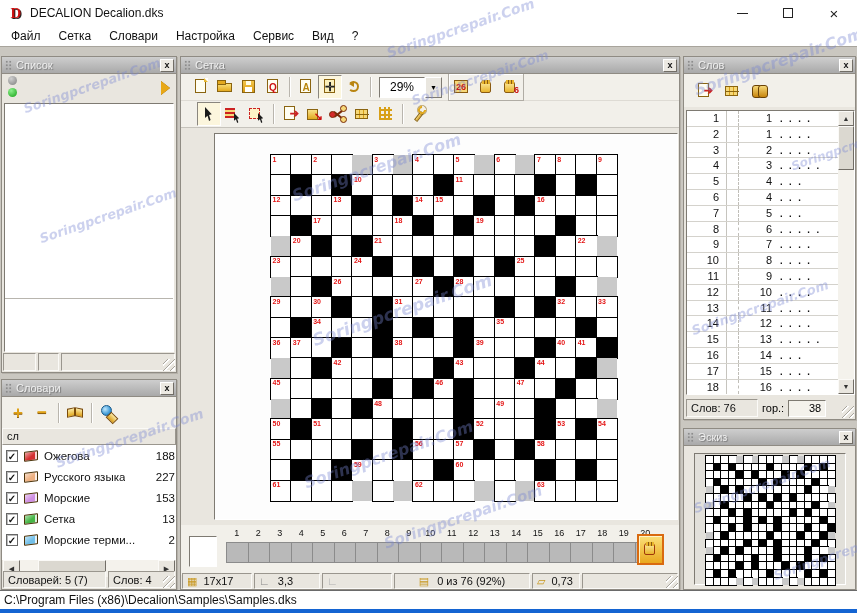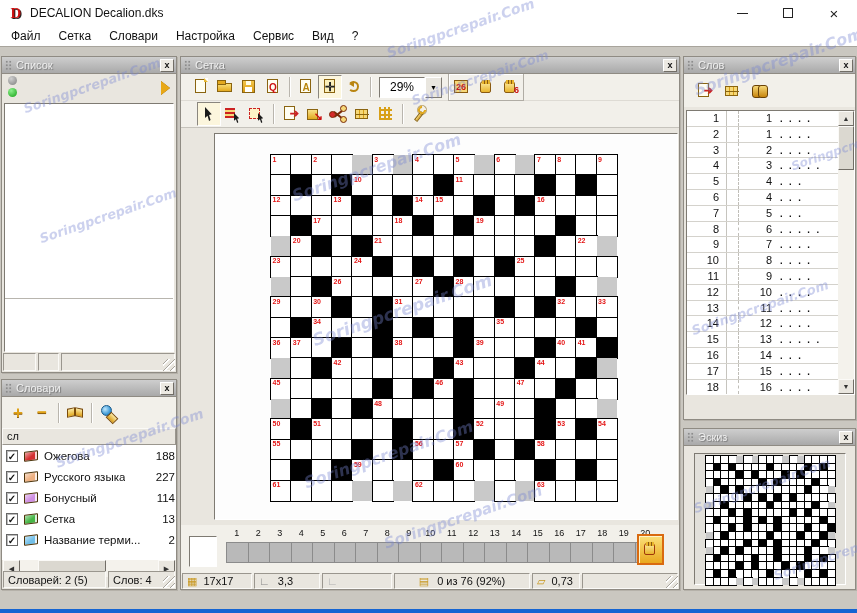--- a/index.html
+++ b/index.html
@@ -222,46 +222,46 @@
         </div>
         <div class="dict-row">
           <div class="dict-check">✓</div>
           <div class="dict-book" style="background: linear-gradient(145deg, rgb(255, 255, 255) -40%, rgb(238, 176, 128) 55%);"></div>
           <div class="dict-name">Русского языка</div>
           <div class="dict-count">227</div>
         </div>
         <div class="dict-row">
           <div class="dict-check">✓</div>
           <div class="dict-book" style="background: linear-gradient(145deg, rgb(255, 255, 255) -40%, rgb(207, 143, 226) 55%);"></div>
-          <div class="dict-name">Бонусный</div>
-          <div class="dict-count">114</div>
+          <div class="dict-name">Морские</div>
+          <div class="dict-count">153</div>
         </div>
         <div class="dict-row">
           <div class="dict-check">✓</div>
           <div class="dict-book" style="background: linear-gradient(145deg, rgb(255, 255, 255) -40%, rgb(70, 182, 70) 55%);"></div>
           <div class="dict-name">Сетка</div>
           <div class="dict-count">13</div>
         </div>
         <div class="dict-row">
           <div class="dict-check">✓</div>
           <div class="dict-book" style="background: linear-gradient(145deg, rgb(255, 255, 255) -40%, rgb(114, 191, 232) 55%);"></div>
-          <div class="dict-name">Название терми...</div>
+          <div class="dict-name">Морские терми...</div>
           <div class="dict-count">2</div>
         </div>
       </div>
     <div style="background:#fff; height:7px;"></div>
     <div style="display:flex; height:17px; margin:0 1px;">
       <div class="sb-btn" style="width:17px;">◀</div>
       <div class="sb-track" style="flex:1; position:relative;">
         <div class="sb-thumb" style="position:absolute; left:18px; top:0; width:68px; height:100%;"></div>
       </div>
       <div class="sb-btn" style="width:17px;">▶</div>
     </div>
     <div style="position:absolute; left:0; bottom:0; width:174px; height:19px; display:flex; gap:2px; padding:1px;">
-      <div class="statuscell" style="width:103px;">Словарей: 2 (5)</div>
+      <div class="statuscell" style="width:103px;">Словарей: 5 (7)</div>
       <div class="statuscell" style="flex:1;">Слов: 4</div>
       <div class="grip"></div>
     </div>
   </div>
 
   <div class="panel" style="left:180px; top:56px; width:500px; height:534px;">
     <div class="ptitle">
       <div class="pgrip"></div>
       <div class="ptitle-text">Сетка</div>
       <div class="pclose">x</div>
@@ -1041,20 +1041,26 @@
           </div>
         </div>
       <div style="width:16px; display:flex; flex-direction:column;">
         <div class="sb-btn" style="height:15px;">▲</div>
         <div class="sb-track" style="flex:1; position:relative;">
             <div class="sb-thumb" style="position:absolute; top:0; left:0; width:100%; height:44px;"></div>
           </div>
         <div class="sb-btn" style="height:15px;">▼</div>
       </div>
     </div>
+    <div style="position:absolute; left:0; bottom:0; width:171px; height:22px; display:flex; align-items:center; gap:4px; padding:1px 2px;">
+      <div class="statuscell" style="width:72px; height:18px;">Слов: 76</div>
+      <div style="font-size:11px;">гор.:</div>
+      <div class="sunken" style="width:38px; height:17px; background:#f4f2ec; font-size:11px; text-align:right; padding:1px 4px 0 0;">38</div>
+      <div class="grip"></div>
+    </div>
   </div>
 
   <div class="panel" style="left:683px; top:428px; width:173px; height:162px;">
     <div class="ptitle">
       <div class="pgrip"></div>
       <div class="ptitle-text">Эскиз</div>
       <div class="pclose">x</div>
     </div>
     <div class="sunken" style="position:absolute; left:10px; top:24px; width:152px; height:132px; background:#e2e0da;">
       <div class="xgrid" id="mini-grid" style="left: 11px; top: 2px; grid-template-columns: repeat(17, 7.6px);">
@@ -1344,20 +1350,23 @@
           <div class="gcell gc-white" style="height: 7.6px; width: 7.6px;"></div>
           <div class="gcell gc-gray" style="height: 7.6px; width: 7.6px;"></div>
           <div class="gcell gc-white" style="height: 7.6px; width: 7.6px;"></div>
           <div class="gcell gc-white" style="height: 7.6px; width: 7.6px;"></div>
           <div class="gcell gc-white" style="height: 7.6px; width: 7.6px;"></div>
           <div class="gcell gc-white" style="height: 7.6px; width: 7.6px;"></div>
         </div>
     </div>
   </div>
 
+  <div class="appstatus">
+    <span>C:\Program Files (x86)\Decalion\Samples\Samples.dks</span>
+  </div>
   <div class="accent-strip"></div>
 
   <div id="wm-layer">
       <div class="wm" style="left: 383px; top: 20px; font-size: 14px;">Soringpcrepair.Com</div>
       <div class="wm" style="left: 690px; top: 52px; font-size: 16px;">Soringpcrepair.Com</div>
       <div class="wm" style="left: 20px; top: 78px; font-size: 13px;">Soringpcrepair.Com</div>
       <div class="wm" style="left: 408px; top: 70px; font-size: 13px;">Soringpcrepair.Com</div>
       <div class="wm" style="left: 288px; top: 158px; font-size: 16px;">Soringpcrepair.Com</div>
       <div class="wm" style="left: 308px; top: 300px; font-size: 17px;">Soringpcrepair.Com</div>
       <div class="wm" style="left: 36px; top: 208px; font-size: 13px;">Soringpcrepair.Com</div>

